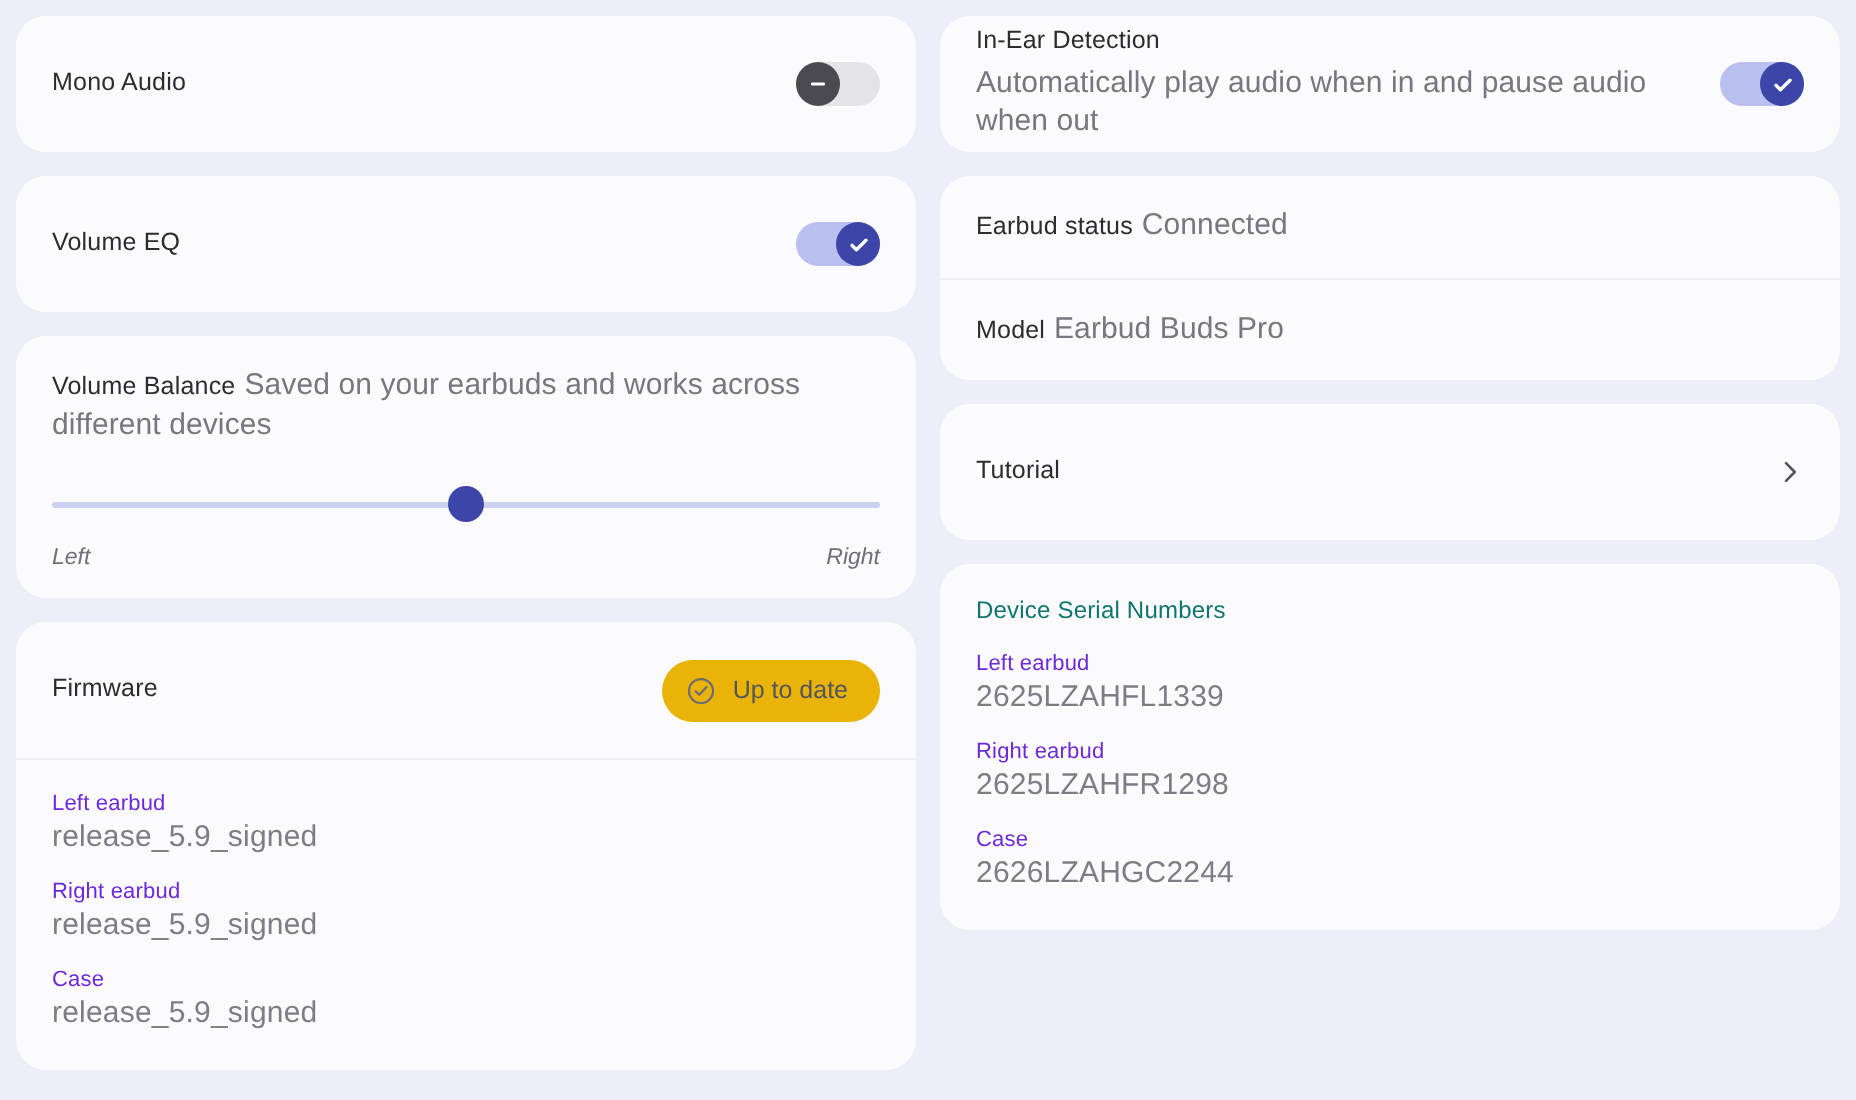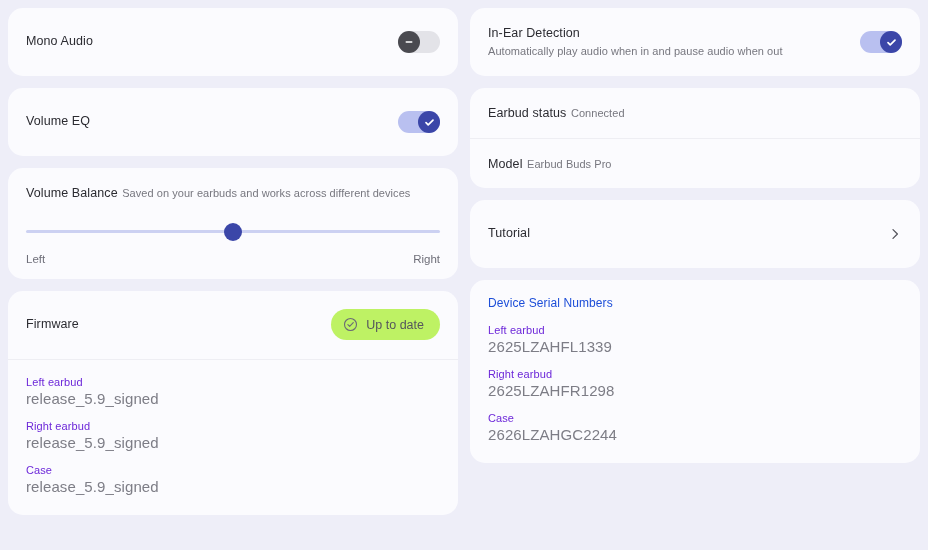--- a/index.html
+++ b/index.html
@@ -51,29 +51,29 @@
   .row-text { display: flex; flex-direction: column; gap: 3px; }
 
   .title {
     font-size: 12.5px;
     color: #2b2b31;
     letter-spacing: 0.1px;
     line-height: 1.25;
   }
 
   .subtitle {
-    font-size: 11px;
+    font-size: 15px;
     color: #77777f;
     letter-spacing: 0.05px;
     line-height: 1.3;
   }
 
   .section-label {
     font-size: 12px;
-    color: #1d4ed8;
+    color: #0f766e;
     letter-spacing: 0.1px;
   }
 
   
   .toggle {
     position: relative;
     width: 42px;
     height: 22px;
     border-radius: 11px;
     flex: 0 0 auto;
@@ -89,21 +89,21 @@
     align-items: center;
     justify-content: center;
   }
   .toggle.off { background: #e3e3e8; }
   .toggle.off .knob { left: 0px; background: #4a4a50; }
   .toggle.on { background: #b9c0f0; }
   .toggle.on .knob { left: 20px; background: #3b46a8; }
   .knob svg { display: block; }
 
   
-  .slider-wrap { padding: 2px 18px 0 18px; }
+  .slider-wrap { padding: 2px 18px 0 18px; font-style: italic; }
   .slider {
     position: relative;
     height: 24px;
     display: flex;
     align-items: center;
   }
   .slider-track {
     width: 100%;
     height: 3px;
     border-radius: 2px;
@@ -125,21 +125,21 @@
     font-size: 11.5px;
     color: #6f6f79;
     padding-top: 9px;
   }
 
   
   .chip {
     display: inline-flex;
     align-items: center;
     gap: 8px;
-    background: #bef264;
+    background: #eab308;
     border-radius: 18px;
     padding: 8px 16px 8px 12px;
     font-size: 12.5px;
     color: #55555d;
   }
   .chip svg { display: block; }
 
   .divider {
     height: 1px;
     background: #eeeef3;

